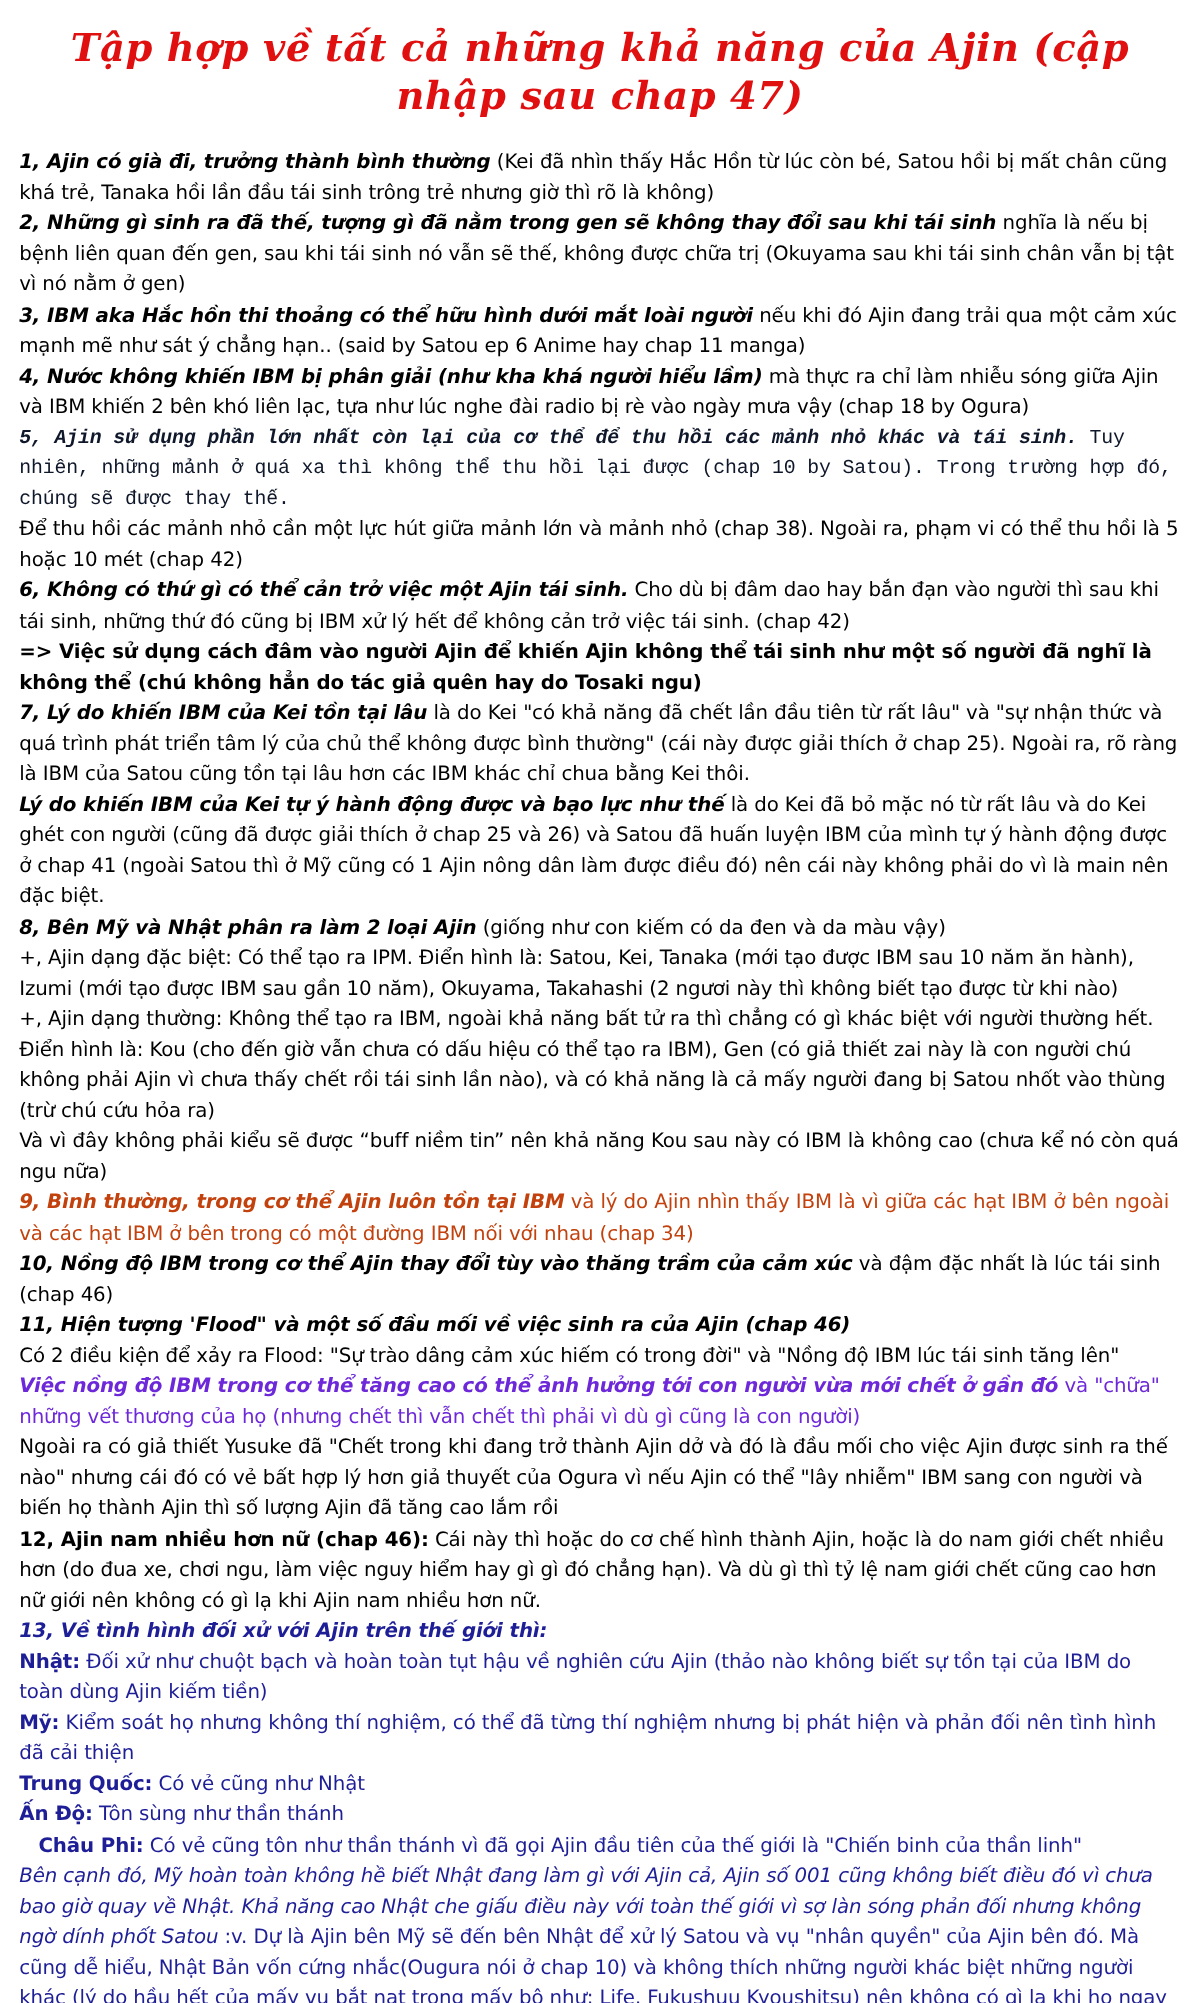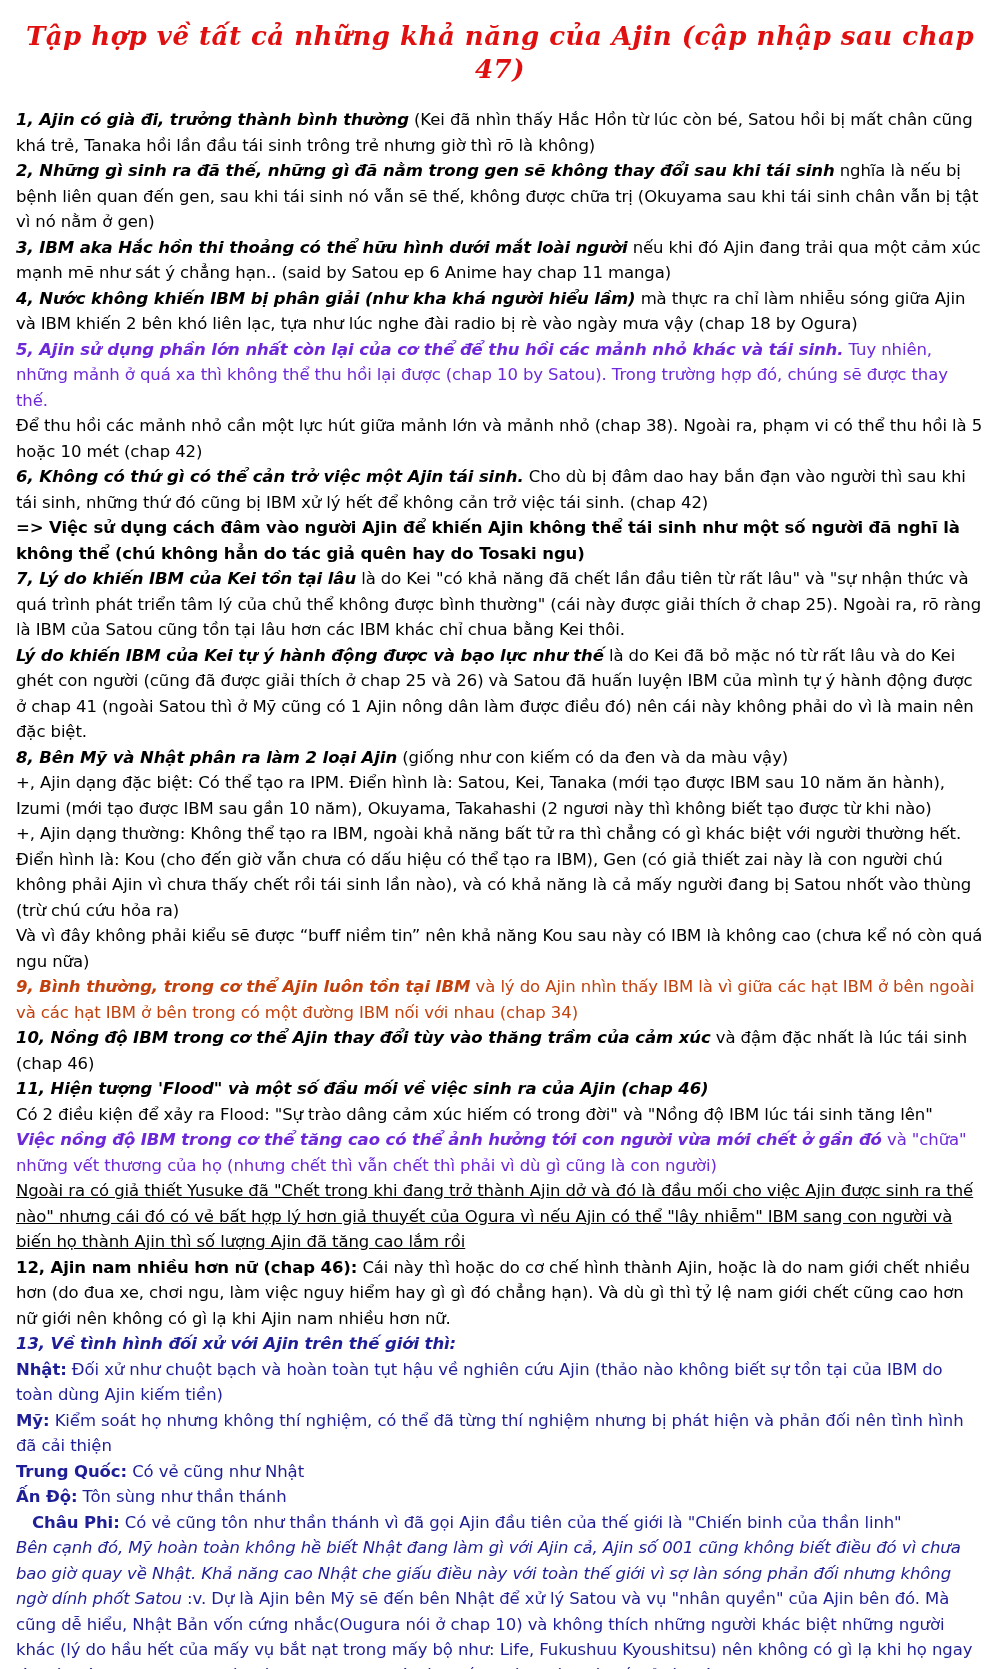--- a/index.html
+++ b/index.html
@@ -13,21 +13,21 @@
     background: #ffffff;
     box-sizing: border-box;
     padding: 14px 16px 30px 16px;
     font-family: "DejaVu Sans", sans-serif;
   }
   .title {
     text-align: center;
     font-family: "DejaVu Serif", serif;
     font-style: italic;
     font-weight: bold;
-    font-size: 26px;
+    font-size: 32px;
     line-height: 1.25;
     margin: 6px 0 22px 0;
     letter-spacing: 0.5px;
   }
   .doc {
     font-size: 16.5px;
     line-height: 25.5px;
     letter-spacing: -0.1px;
   }
   .para { margin: 0; }
@@ -35,39 +35,39 @@
   .s-i  { font-style: italic; }
   .s-bi { font-weight: bold; font-style: italic; }
 </style>
 </head>
 <body>
 
 <div class="page" style="background: rgb(255, 255, 255);">
   <h1 class="title" style="color: rgb(225, 16, 16);">Tập hợp về tất cả những khả năng của Ajin (cập nhập sau chap 47)</h1>
   <div class="doc">
       <p class="para" style="color: rgb(0, 0, 0);"><span class="s-bi">1, Ajin có già đi, trưởng thành bình thường</span><span class=""> (Kei đã nhìn thấy Hắc Hồn từ lúc còn bé, Satou hồi bị mất chân cũng khá trẻ, Tanaka hồi lần đầu tái sinh trông trẻ nhưng giờ thì rõ là không)</span></p>
-      <p class="para" style="color: rgb(0, 0, 0);"><span class="s-bi">2, Những gì sinh ra đã thế, những gì đã nằm trong gen sẽ không thay đổi sau khi tái sinh</span><span class=""> nghĩa là nếu bị bệnh liên quan đến gen, sau khi tái sinh nó vẫn sẽ thế, không được chữa trị (Okuyama sau khi tái sinh chân vẫn bị tật vì nó nằm ở gen)</span></p>
+      <p class="para" style="color: rgb(0, 0, 0);"><span class="s-bi">2, Những gì sinh ra đã thế, tượng gì đã nằm trong gen sẽ không thay đổi sau khi tái sinh</span><span class=""> nghĩa là nếu bị bệnh liên quan đến gen, sau khi tái sinh nó vẫn sẽ thế, không được chữa trị (Okuyama sau khi tái sinh chân vẫn bị tật vì nó nằm ở gen)</span></p>
       <p class="para" style="color: rgb(0, 0, 0);"><span class="s-bi">3, IBM aka Hắc hồn thi thoảng có thể hữu hình dưới mắt loài người</span><span class=""> nếu khi đó Ajin đang trải qua một cảm xúc mạnh mẽ như sát ý chẳng hạn.. (said by Satou ep 6 Anime hay chap 11 manga)</span></p>
       <p class="para" style="color: rgb(0, 0, 0);"><span class="s-bi">4, Nước không khiến IBM bị phân giải (như kha khá người hiểu lầm)</span><span class=""> mà thực ra chỉ làm nhiễu sóng giữa Ajin và IBM khiến 2 bên khó liên lạc, tựa như lúc nghe đài radio bị rè vào ngày mưa vậy (chap 18 by Ogura)</span></p>
-      <p class="para" style="color: #6d28d9;"><span class="s-bi">5, Ajin sử dụng phần lớn nhất còn lại của cơ thể để thu hồi các mảnh nhỏ khác và tái sinh.</span><span class=""> Tuy nhiên, những mảnh ở quá xa thì không thể thu hồi lại được (chap 10 by Satou). Trong trường hợp đó, chúng sẽ được thay thế.</span></p>
+      <p class="para" style="color: #0f172a; font-family: Liberation Mono, monospace;"><span class="s-bi">5, Ajin sử dụng phần lớn nhất còn lại của cơ thể để thu hồi các mảnh nhỏ khác và tái sinh.</span><span class=""> Tuy nhiên, những mảnh ở quá xa thì không thể thu hồi lại được (chap 10 by Satou). Trong trường hợp đó, chúng sẽ được thay thế.</span></p>
       <p class="para" style="color: rgb(0, 0, 0);"><span class="">Để thu hồi các mảnh nhỏ cần một lực hút giữa mảnh lớn và mảnh nhỏ (chap 38). Ngoài ra, phạm vi có thể thu hồi là 5 hoặc 10 mét (chap 42)</span></p>
       <p class="para" style="color: rgb(0, 0, 0);"><span class="s-bi">6, Không có thứ gì có thể cản trở việc một Ajin tái sinh.</span><span class=""> Cho dù bị đâm dao hay bắn đạn vào người thì sau khi tái sinh, những thứ đó cũng bị IBM xử lý hết để không cản trở việc tái sinh. (chap 42)</span></p>
       <p class="para" style="color: rgb(0, 0, 0);"><span class="s-b">=&gt; Việc sử dụng cách đâm vào người Ajin để khiến Ajin không thể tái sinh như một số người đã nghĩ là không thể (chú không hẳn do tác giả quên hay do Tosaki ngu)</span></p>
       <p class="para" style="color: rgb(0, 0, 0);"><span class="s-bi">7,  Lý do khiến IBM của Kei tồn tại lâu</span><span class=""> là do Kei "có khả năng đã chết lần đầu tiên từ rất lâu" và "sự nhận thức và quá trình phát triển tâm lý của chủ thể không được bình thường" (cái này được giải thích ở chap 25). Ngoài ra, rõ ràng là IBM của Satou cũng tồn tại lâu hơn các IBM khác chỉ chua bằng Kei thôi.</span></p>
       <p class="para" style="color: rgb(0, 0, 0);"><span class="s-bi">Lý do khiến IBM của Kei tự ý hành động được và bạo lực như thế</span><span class=""> là do Kei đã bỏ mặc nó từ rất lâu và do Kei ghét con người (cũng đã được giải thích ở chap 25 và 26) và Satou đã huấn luyện IBM của mình tự ý hành động được ở chap 41 (ngoài Satou thì ở Mỹ cũng có 1 Ajin nông dân làm được điều đó) nên cái này không phải do vì là main nên đặc biệt.</span></p>
       <p class="para" style="color: rgb(0, 0, 0);"><span class="s-bi">8, Bên Mỹ và Nhật phân ra làm 2 loại Ajin</span><span class=""> (giống như con kiếm có da đen và da màu vậy)</span></p>
       <p class="para" style="color: rgb(0, 0, 0);"><span class="">+, Ajin dạng đặc biệt: Có thể tạo ra IPM. Điển hình là: Satou, Kei, Tanaka (mới tạo được IBM sau 10 năm ăn hành), Izumi (mới tạo được IBM sau gần 10 năm), Okuyama, Takahashi (2 ngươi này thì không biết tạo được từ khi nào)</span></p>
       <p class="para" style="color: rgb(0, 0, 0);"><span class="">+, Ajin dạng thường: Không thể tạo ra IBM, ngoài khả năng bất tử ra thì chẳng có gì khác biệt với người thường hết. Điển hình là: Kou (cho đến giờ vẫn chưa có dấu hiệu có thể tạo ra IBM), Gen (có giả thiết zai này là con người chú không phải Ajin vì chưa thấy chết rồi tái sinh lần nào), và có khả năng là cả mấy người đang bị Satou nhốt vào thùng (trừ chú cứu hỏa ra)</span></p>
       <p class="para" style="color: rgb(0, 0, 0);"><span class="">Và vì đây không phải kiểu sẽ được “buff niềm tin” nên khả năng Kou sau này có IBM là không cao (chưa kể nó còn quá ngu nữa)</span></p>
       <p class="para" style="color: #c2410c;"><span class="s-bi">9, Bình thường, trong cơ thể Ajin luôn tồn tại IBM</span><span class=""> và lý do Ajin nhìn thấy IBM là vì giữa các hạt IBM ở bên ngoài và các hạt IBM ở bên trong có một đường IBM nối với nhau (chap 34)</span></p>
       <p class="para" style="color: rgb(0, 0, 0);"><span class="s-bi">10, Nồng độ IBM trong cơ thể Ajin thay đổi tùy vào thăng trầm của cảm xúc</span><span class=""> và đậm đặc nhất là lúc tái sinh (chap 46)</span></p>
       <p class="para" style="color: rgb(0, 0, 0);"><span class="s-bi">11, Hiện tượng 'Flood" và một số đầu mối về việc sinh ra của Ajin (chap 46)</span></p>
       <p class="para" style="color: rgb(0, 0, 0);"><span class="">Có 2 điều kiện để xảy ra Flood: "Sự trào dâng cảm xúc hiếm có trong đời" và "Nồng độ IBM lúc tái sinh tăng lên"</span></p>
       <p class="para" style="color: #6d28d9;"><span class="s-bi">Việc nồng độ IBM trong cơ thể tăng cao có thể ảnh hưởng tới con người vừa mới chết ở gần đó</span><span class=""> và "chữa" những vết thương của họ (nhưng chết thì vẫn chết thì phải vì dù gì cũng là con người)</span></p>
-      <p class="para" style="color: rgb(0, 0, 0); text-decoration: underline;"><span class="">Ngoài ra có giả thiết Yusuke đã "Chết trong khi đang trở thành Ajin dở và đó là đầu mối cho việc Ajin được sinh ra thế nào" nhưng cái đó có vẻ bất hợp lý hơn giả thuyết của Ogura vì nếu Ajin có thể "lây nhiễm" IBM sang con người và biến họ thành Ajin thì số lượng Ajin đã tăng cao lắm rồi</span></p>
+      <p class="para" style="color: rgb(0, 0, 0);"><span class="">Ngoài ra có giả thiết Yusuke đã "Chết trong khi đang trở thành Ajin dở và đó là đầu mối cho việc Ajin được sinh ra thế nào" nhưng cái đó có vẻ bất hợp lý hơn giả thuyết của Ogura vì nếu Ajin có thể "lây nhiễm" IBM sang con người và biến họ thành Ajin thì số lượng Ajin đã tăng cao lắm rồi</span></p>
       <p class="para" style="color: rgb(0, 0, 0);"><span class="s-b">12, Ajin nam nhiều hơn nữ (chap 46):</span><span class=""> Cái này thì hoặc do cơ chế hình thành Ajin, hoặc là do nam giới chết nhiều hơn (do đua xe, chơi ngu, làm việc nguy hiểm hay gì gì đó chẳng hạn). Và dù gì thì tỷ lệ nam giới chết cũng cao hơn nữ giới nên không có gì lạ khi Ajin nam nhiều hơn nữ.</span></p>
       <p class="para" style="color: rgb(30, 30, 150);"><span class="s-bi">13, Về tình hình đối xử với Ajin trên thế giới thì:</span></p>
       <p class="para" style="color: rgb(30, 30, 150);"><span class="s-b">Nhật:</span><span class=""> Đối xử như chuột bạch và hoàn toàn tụt hậu về nghiên cứu Ajin (thảo nào không biết sự tồn tại của IBM do toàn dùng Ajin kiếm tiền)</span></p>
       <p class="para" style="color: rgb(30, 30, 150);"><span class="s-b">Mỹ:</span><span class=""> Kiểm soát họ nhưng không thí nghiệm, có thể đã từng thí nghiệm nhưng bị phát hiện và phản đối nên tình hình đã cải thiện</span></p>
       <p class="para" style="color: rgb(30, 30, 150);"><span class="s-b">Trung Quốc:</span><span class=""> Có vẻ cũng như Nhật</span></p>
       <p class="para" style="color: rgb(30, 30, 150);"><span class="s-b">Ấn Độ:</span><span class=""> Tôn sùng như thần thánh</span></p>
       <p class="para" style="color: rgb(30, 30, 150); margin-left: 16px;"><span class="s-b">Châu Phi:</span><span class=""> Có vẻ cũng tôn như thần thánh vì đã gọi Ajin đầu tiên của thế giới là "Chiến binh của thần linh"</span></p>
       <p class="para" style="color: rgb(30, 30, 150);"><span class="s-i">Bên cạnh đó, Mỹ hoàn toàn không hề biết Nhật đang làm gì với Ajin cả, Ajin số 001 cũng không biết điều đó vì chưa bao giờ quay về Nhật. Khả năng cao Nhật che giấu điều này với toàn thế giới vì sợ làn sóng phản đối nhưng không ngờ dính phốt Satou</span><span class=""> :v. Dự là Ajin bên Mỹ sẽ đến bên Nhật để xử lý Satou và vụ "nhân quyền" của Ajin bên đó. Mà cũng dễ hiểu, Nhật Bản vốn cứng nhắc(Ougura nói ở chap 10) và không thích những người khác biệt những người khác (lý do hầu hết của mấy vụ bắt nạt trong mấy bộ như: Life, Fukushuu Kyoushitsu) nên không có gì lạ khi họ ngay lập tức liệt Ajin-những người có năng lực đặc biệt là "giống loài khác" và đối xử tàn tệ</span></p>
     </div>
 </div>

